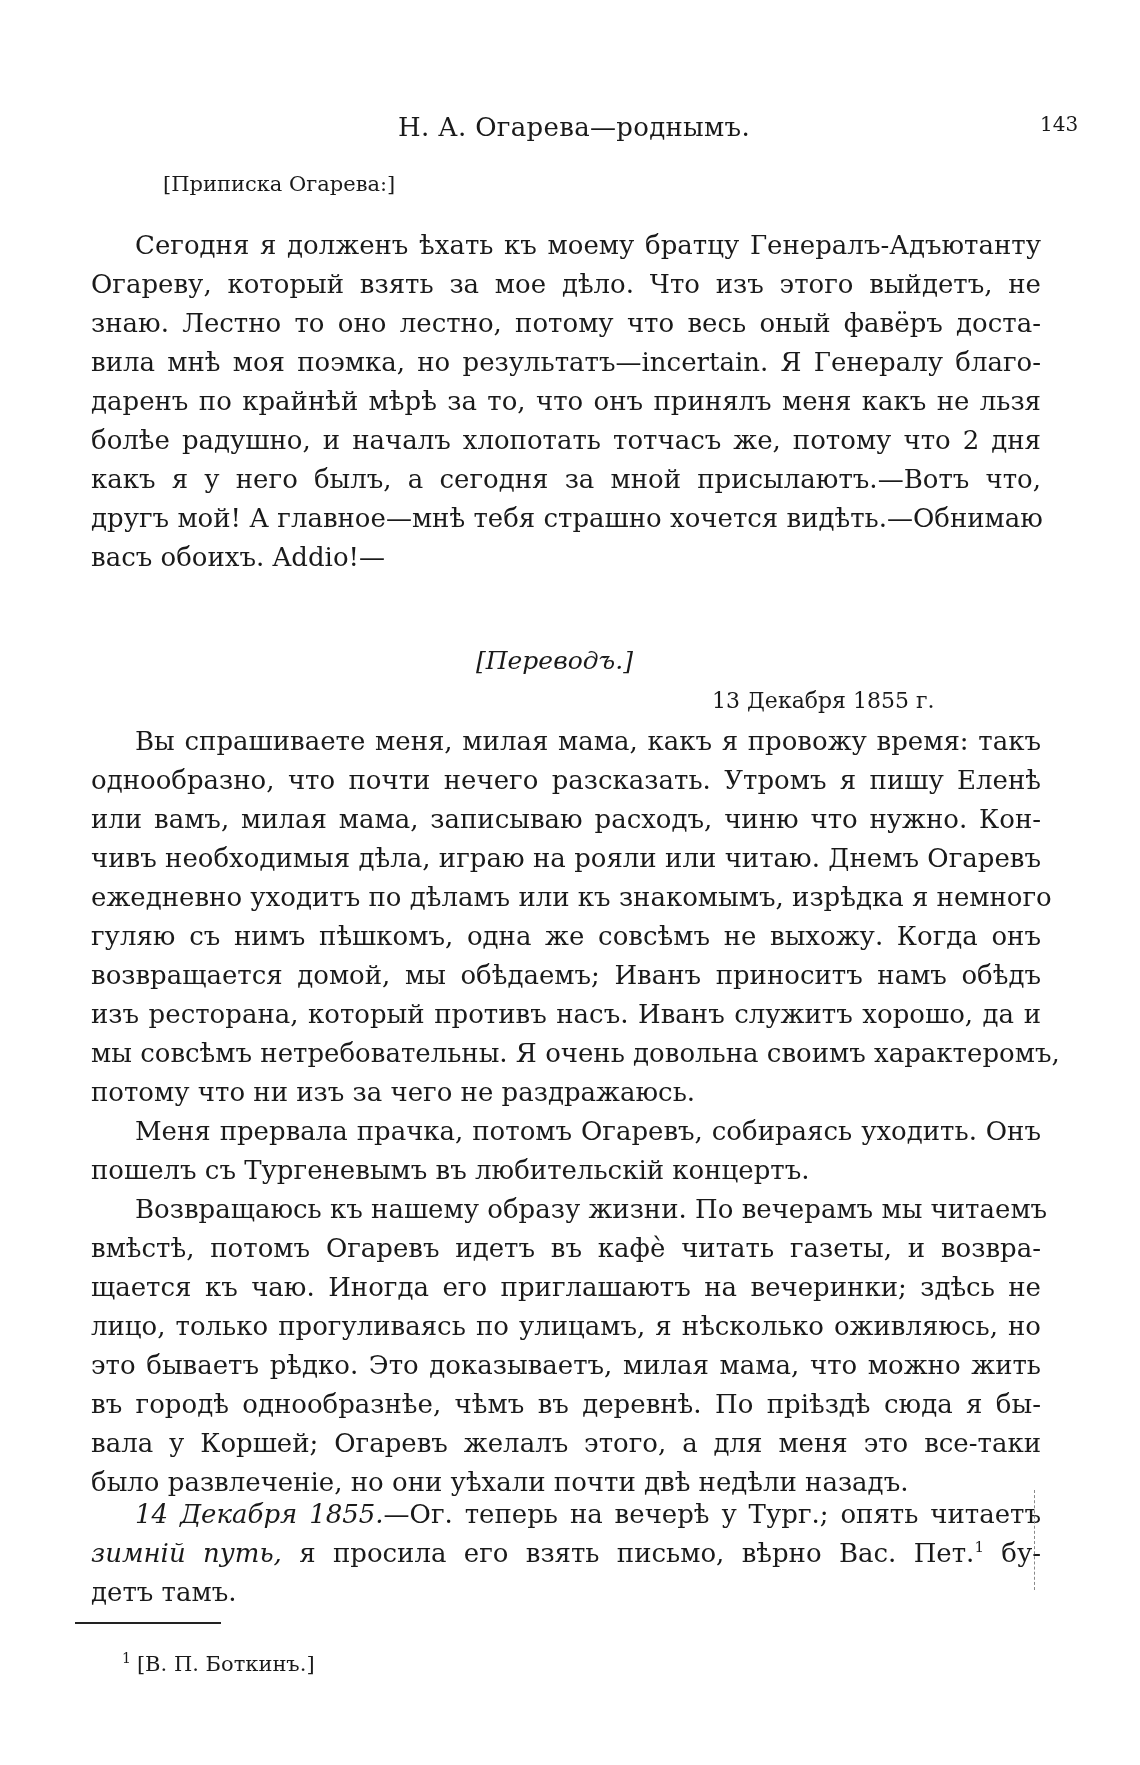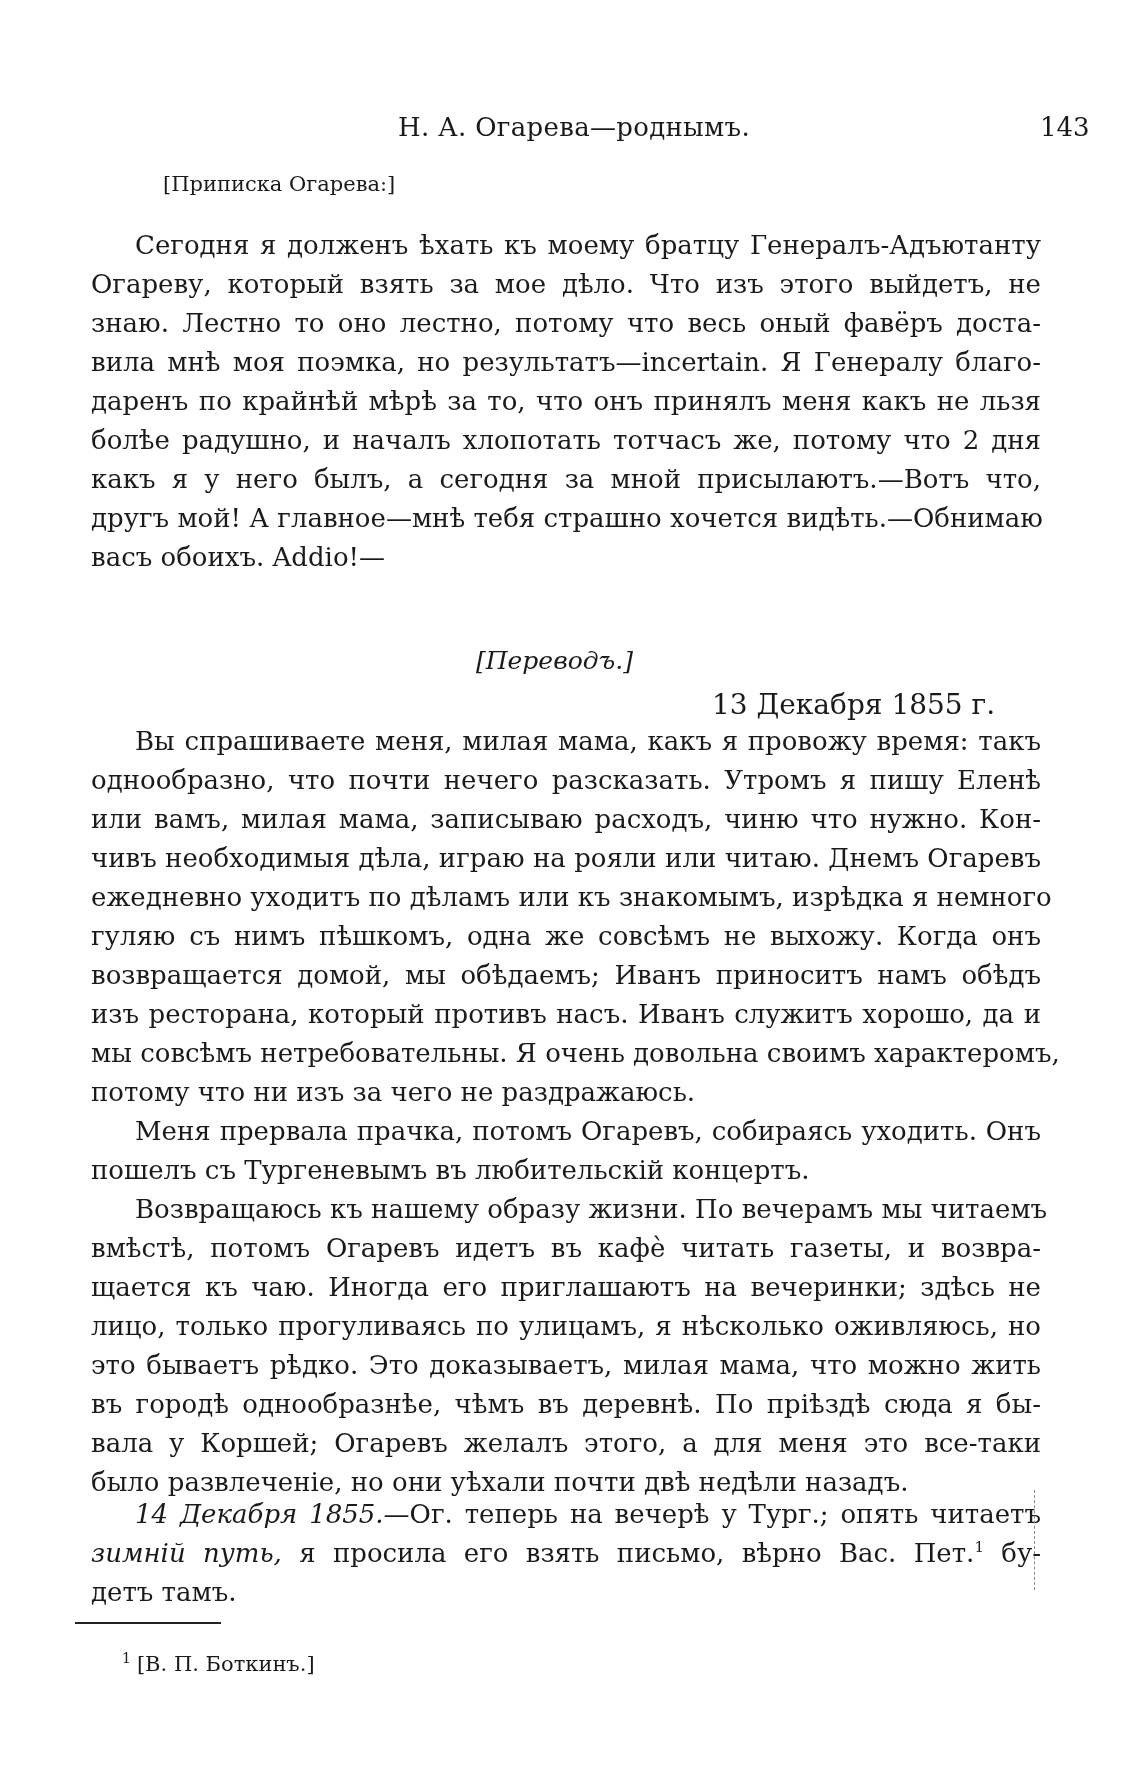--- a/index.html
+++ b/index.html
@@ -33,21 +33,21 @@
       left: 398px;
       top: 0;
       font-size: 26px;
       letter-spacing: 0.3px;
       white-space: nowrap;
     }
     .page-number {
       position: absolute;
       left: 1040px;
       top: 0;
-      font-size: 26px;
+      font-size: 20px;
     }
     .note-label {
       position: absolute;
       left: 163px;
       top: 172px;
       font-size: 21px;
       white-space: nowrap;
     }
     .block {
       position: absolute;
@@ -77,21 +77,21 @@
       left: 476px;
       top: 646px;
       font-size: 25px;
       font-style: italic;
       white-space: nowrap;
     }
     .date-line {
       position: absolute;
       left: 712px;
       top: 688px;
-      font-size: 28px;
+      font-size: 22px;
       white-space: nowrap;
       text-align: center;
     }
     .it { font-style: italic; }
     .sup { font-size: 15px; vertical-align: super; line-height: 0; }
     .footnote-rule {
       position: absolute;
       left: 75px;
       top: 1622px;
       width: 146px;

